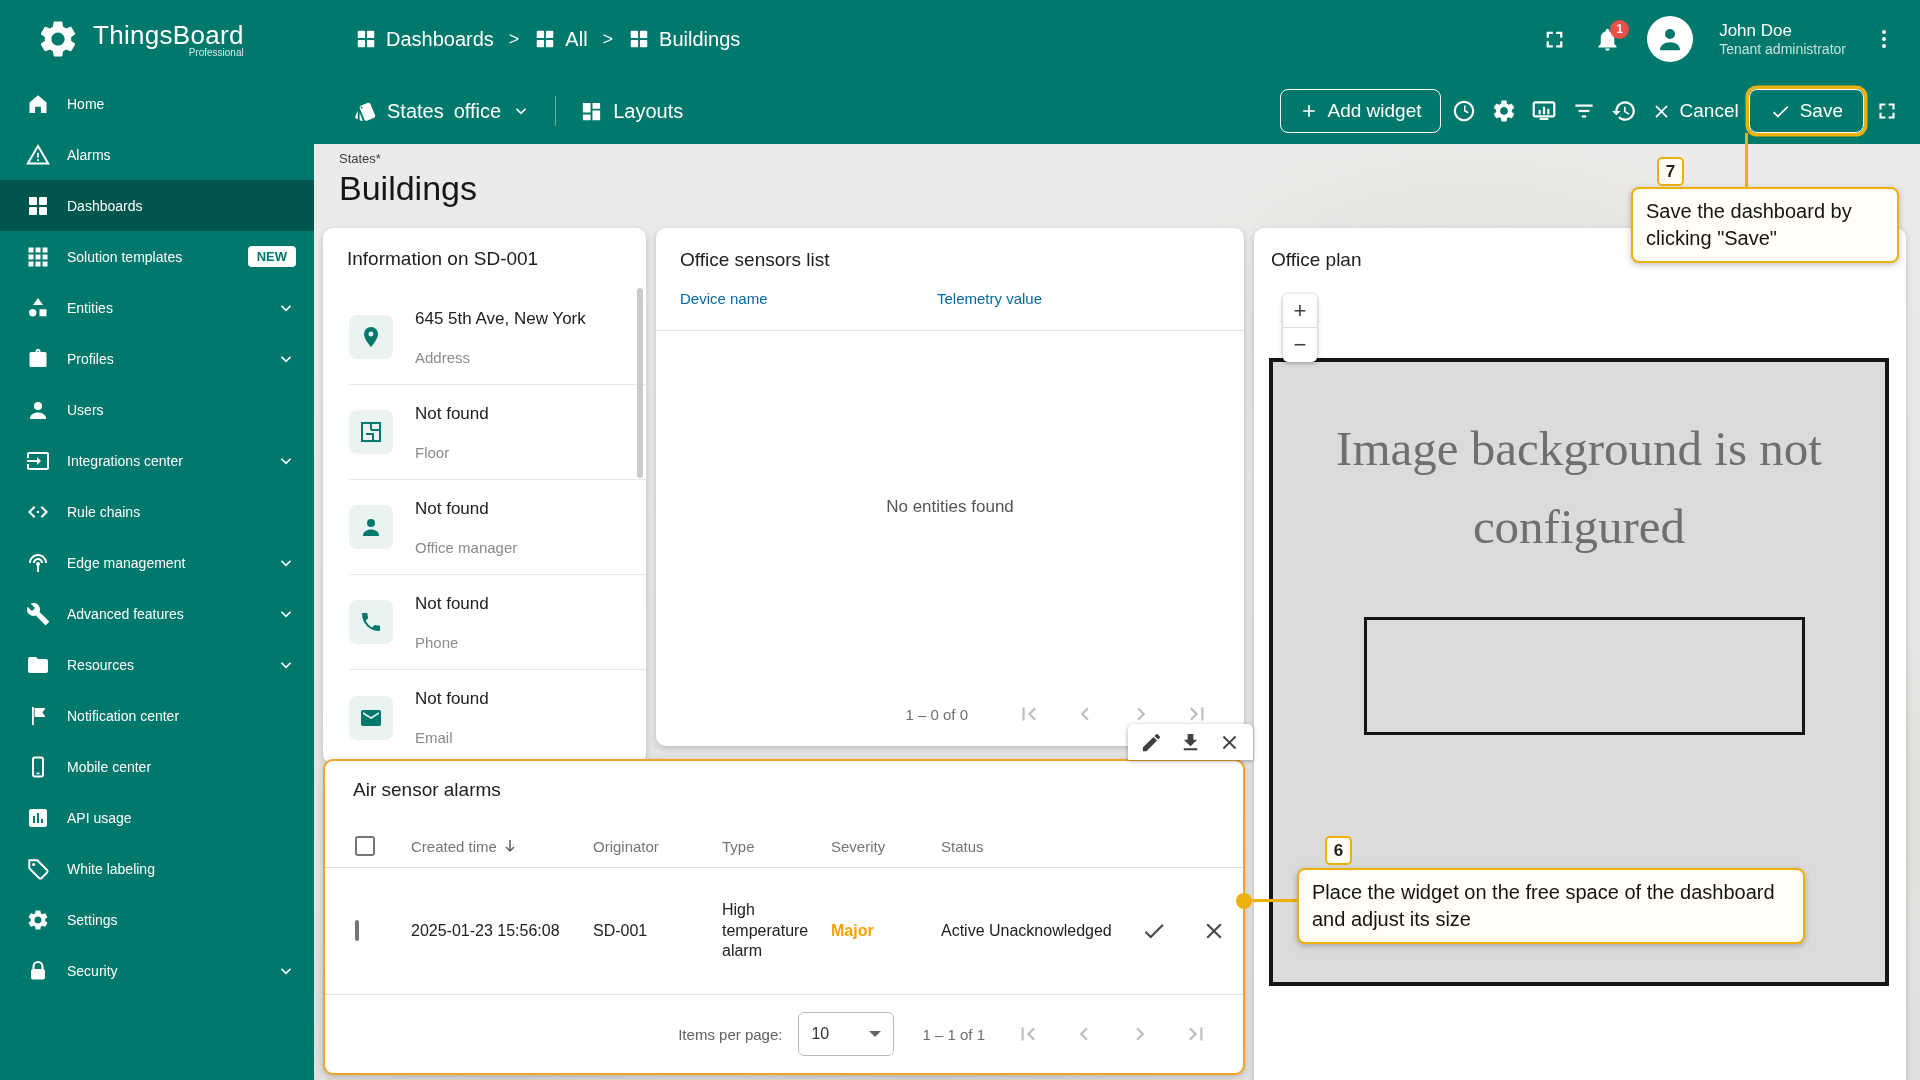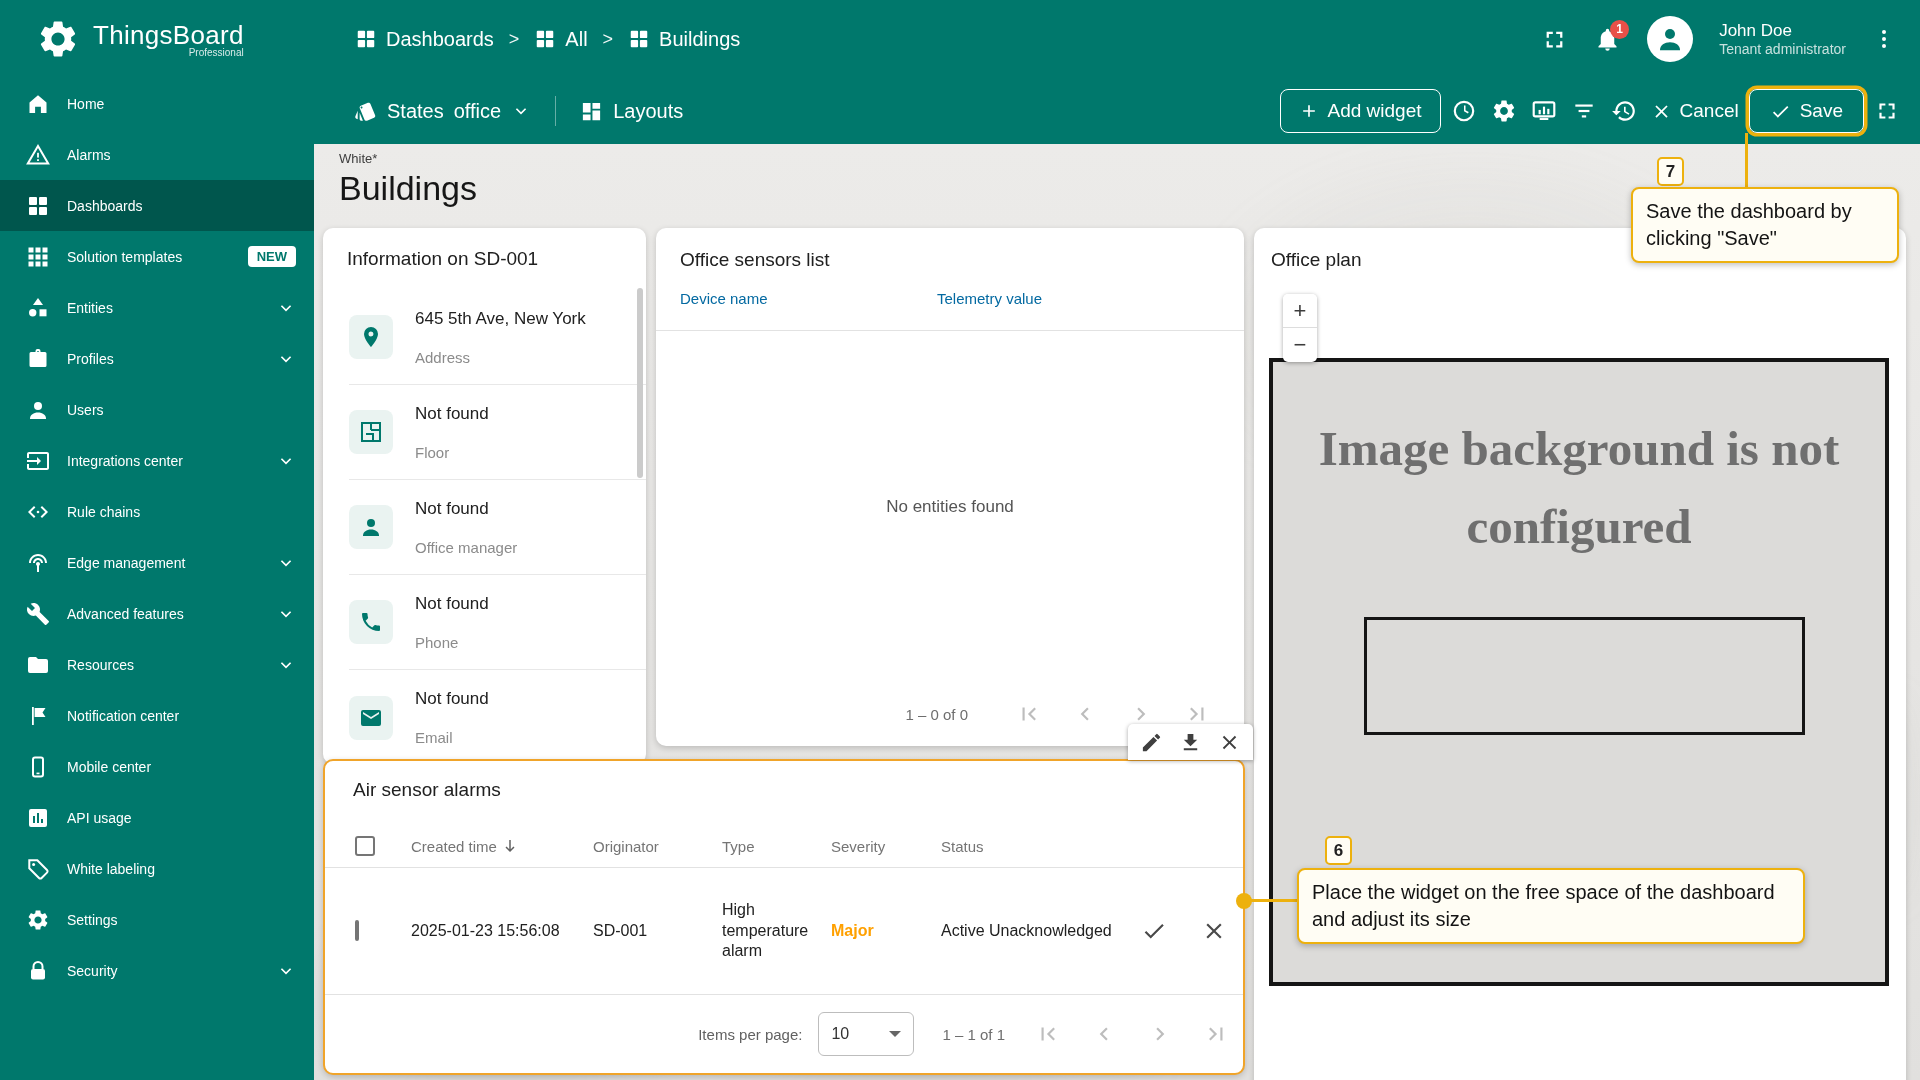--- a/index.html
+++ b/index.html
@@ -119,42 +119,42 @@
 
   
   .pw { left:940px; top:84px; width:652px; height:926px; z-index:5; border-radius:10px 10px 0 0; }
   .pw-title { padding:21px 8px 0 17px; }
   .zoomer { position:absolute; left:29px; top:66px; width:34px; box-shadow:0 1px 4px rgba(0,0,0,.35); border-radius:5px; overflow:hidden; z-index:3; }
   .zbtn { width:34px; height:34px; background:#fff; display:flex; align-items:center; justify-content:center;
     font-size:22px; color:#3c3c3c; cursor:pointer; }
   .zbtn.first { border-bottom:1px solid #ddd; }
   .plan-rect { position:absolute; left:15px; top:130px; width:620px; height:628px; border:4px solid #151515;
     background:#DCDBD9; }
-  .plan-msg { margin-top:48px; text-align:center; font-family:"Liberation Serif", serif; font-weight:bold;
+  .plan-msg { margin-top:48px; text-align:center; font-family:"Liberation Serif", serif; font-weight:normal;
     font-size:49px; line-height:78px; color:#6F6F6F; padding:0 40px; }
   .plan-inner { position:absolute; left:91px; top:255px; width:441px; height:118px; border:3px solid #151515; }
 
   
   .aw { left:9px; top:615px; width:922px; height:316px; z-index:20; border:2.5px solid var(--selection);
     display:flex; flex-direction:column; overflow:hidden; }
   .aw-title { padding:18px 0 0 28px; height:64px; }
   .agrid { display:grid; grid-template-columns:56px 182px 129px 109px 110px 200px 1fr; align-items:center;
     padding:0 16px 0 30px; }
   .ahead { height:42px; }
   .ahead .acell { font-size:15px; font-weight:500; color:#757575; display:flex; align-items:center; gap:4px; }
   .sort-ic { width:18px; height:18px; color:#616161; }
   .arow { min-height:126px; }
   .acell { font-size:16px; color:#212121; }
   .cb { width:20px; height:20px; border:2px solid #757575; border-radius:3px; cursor:pointer; }
   .sev { color:var(--major); font-weight:600; }
   .wrap150 { width:150px; line-height:1.3; }
   .wrap100 { width:100px; line-height:1.3; }
   .row-actions { display:flex; gap:34px; }
   .ra-ic { width:26px; height:26px; color:#4a4a4a; cursor:pointer; }
-  .aw-footer { flex:1; display:flex; align-items:center; justify-content:flex-end; padding-right:14px; gap:0; }
+  .aw-footer { flex:1; display:flex; align-items:center; justify-content:flex-end; padding-right:34px; gap:0; }
   .ipp-label { font-size:15px; color:#616161; margin-right:16px; }
   .ipp-select { width:96px; height:44px; border:1px solid #BDBDBD; border-radius:6px; display:flex; align-items:center;
     justify-content:space-between; padding:0 12px; font-size:16px; color:#333; cursor:pointer; margin-right:28px; }
   .ipp-caret { width:0; height:0; border-left:6px solid transparent; border-right:6px solid transparent; border-top:6px solid #666; }
   .aw-footer .pg-range { margin-right:30px; }
   .aw-footer .pgs { display:flex; gap:30px; }
 
   
   .edit-bar { position:absolute; left:814px; top:580px; height:36px; background:#fff; border-radius:5px 5px 0 0;
     box-shadow:0 1px 4px rgba(0,0,0,.35); display:flex; align-items:center; gap:16px; padding:0 12px; z-index:30; }
@@ -555,21 +555,21 @@
           <svg viewBox="0 0 24 24" fill="currentColor">
             <path d="M5 5h5.5v2H7v3.5H5Zm8.5 0H19v5.5h-2V7h-3.5ZM5 13.5h2V17h3.5v2H5Zm12 0h2V19h-5.5v-2H17Z"></path>
           </svg>
         </span>
       </span>
   </div>
 </div>
 
 <div class="main">
   <div class="ptitle-wrap">
-    <div class="ptitle-label">White*</div>
+    <div class="ptitle-label">States*</div>
     <div class="ptitle">Buildings</div>
   </div>
 
   <div class="widget iw">
     <div class="iw-title wtitle">Information on SD-001</div>
     <div id="info-rows">
         <div class="ir">
           <span class="ir-ic">
             <span class="icon">
               <svg viewBox="0 0 24 24" fill="currentColor">

